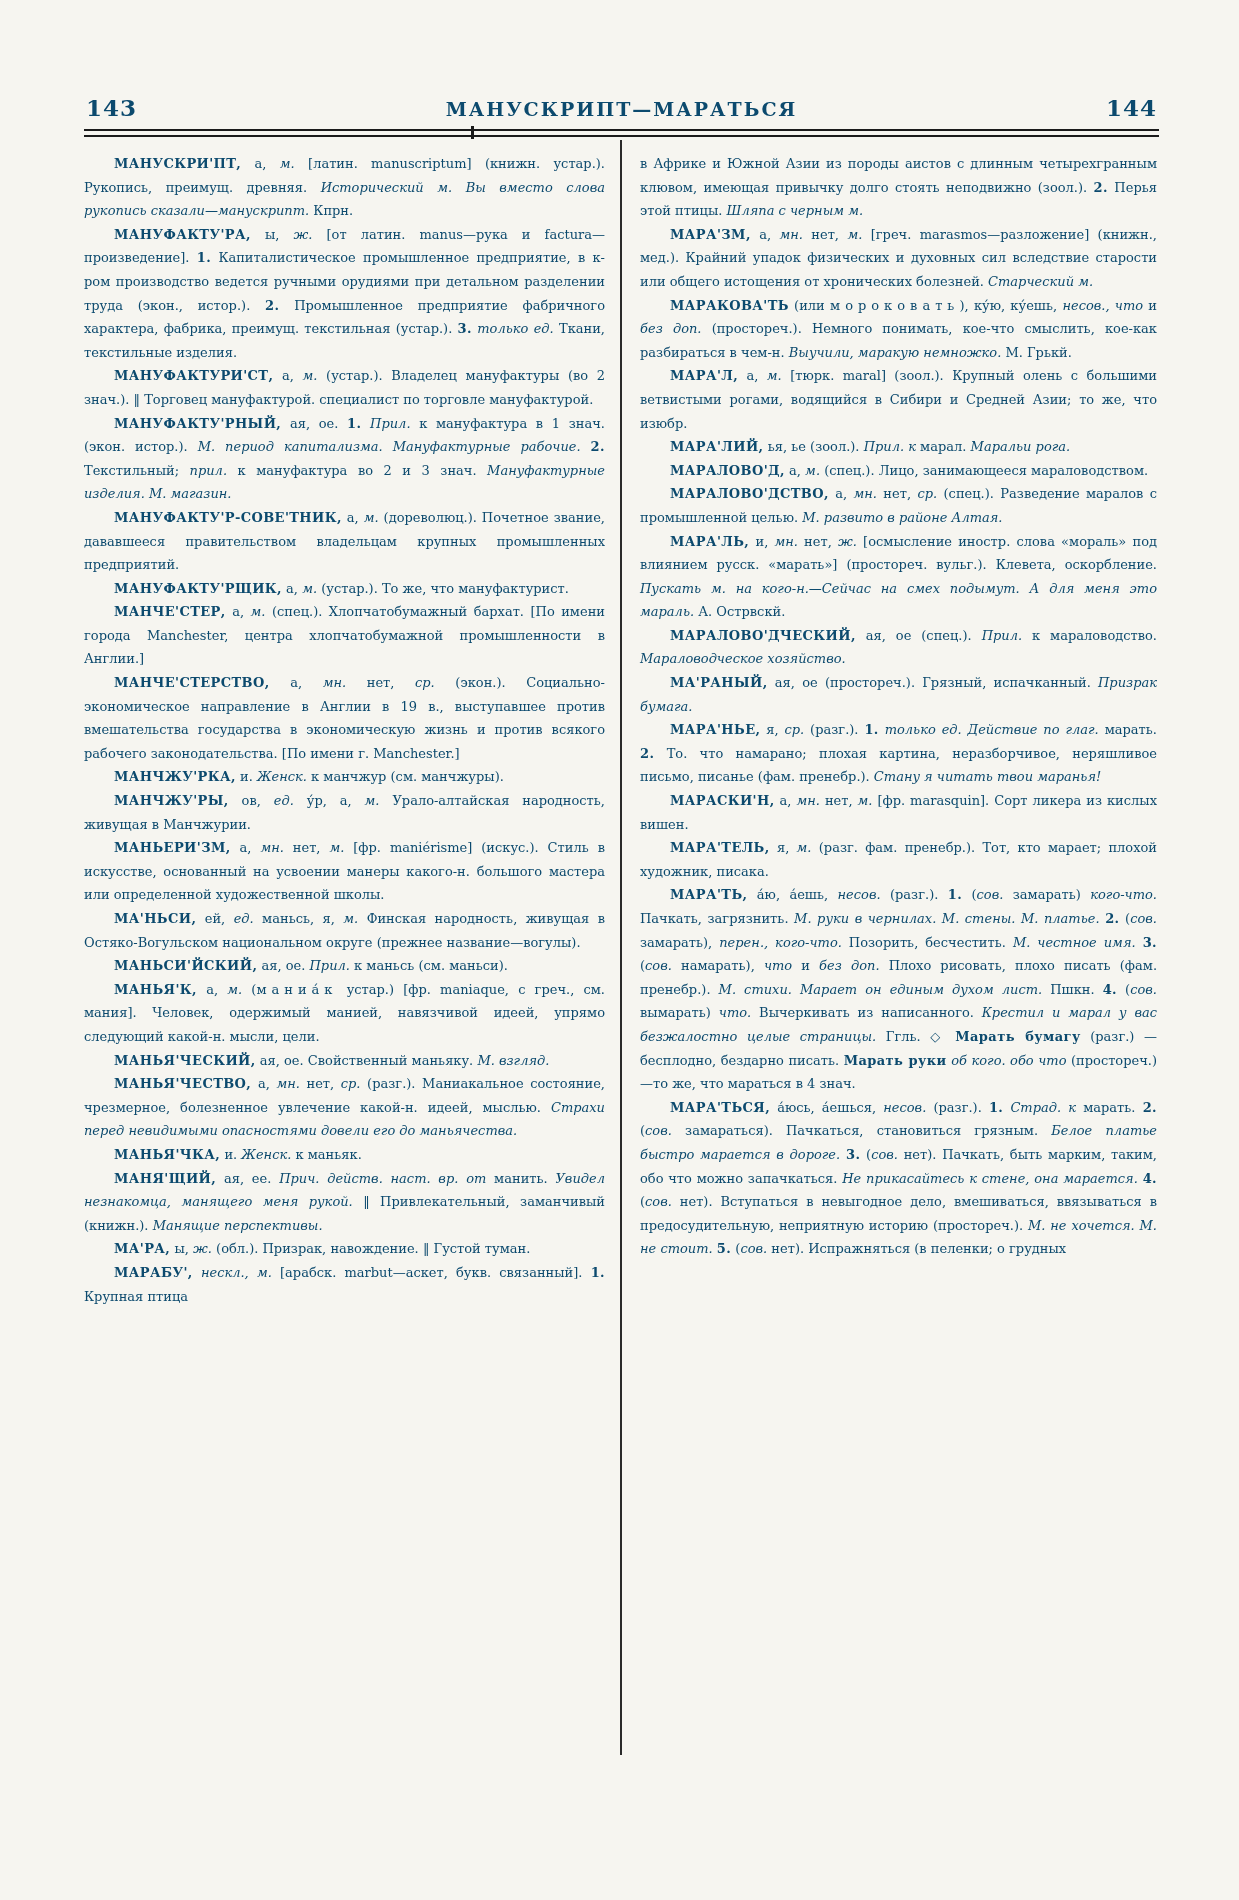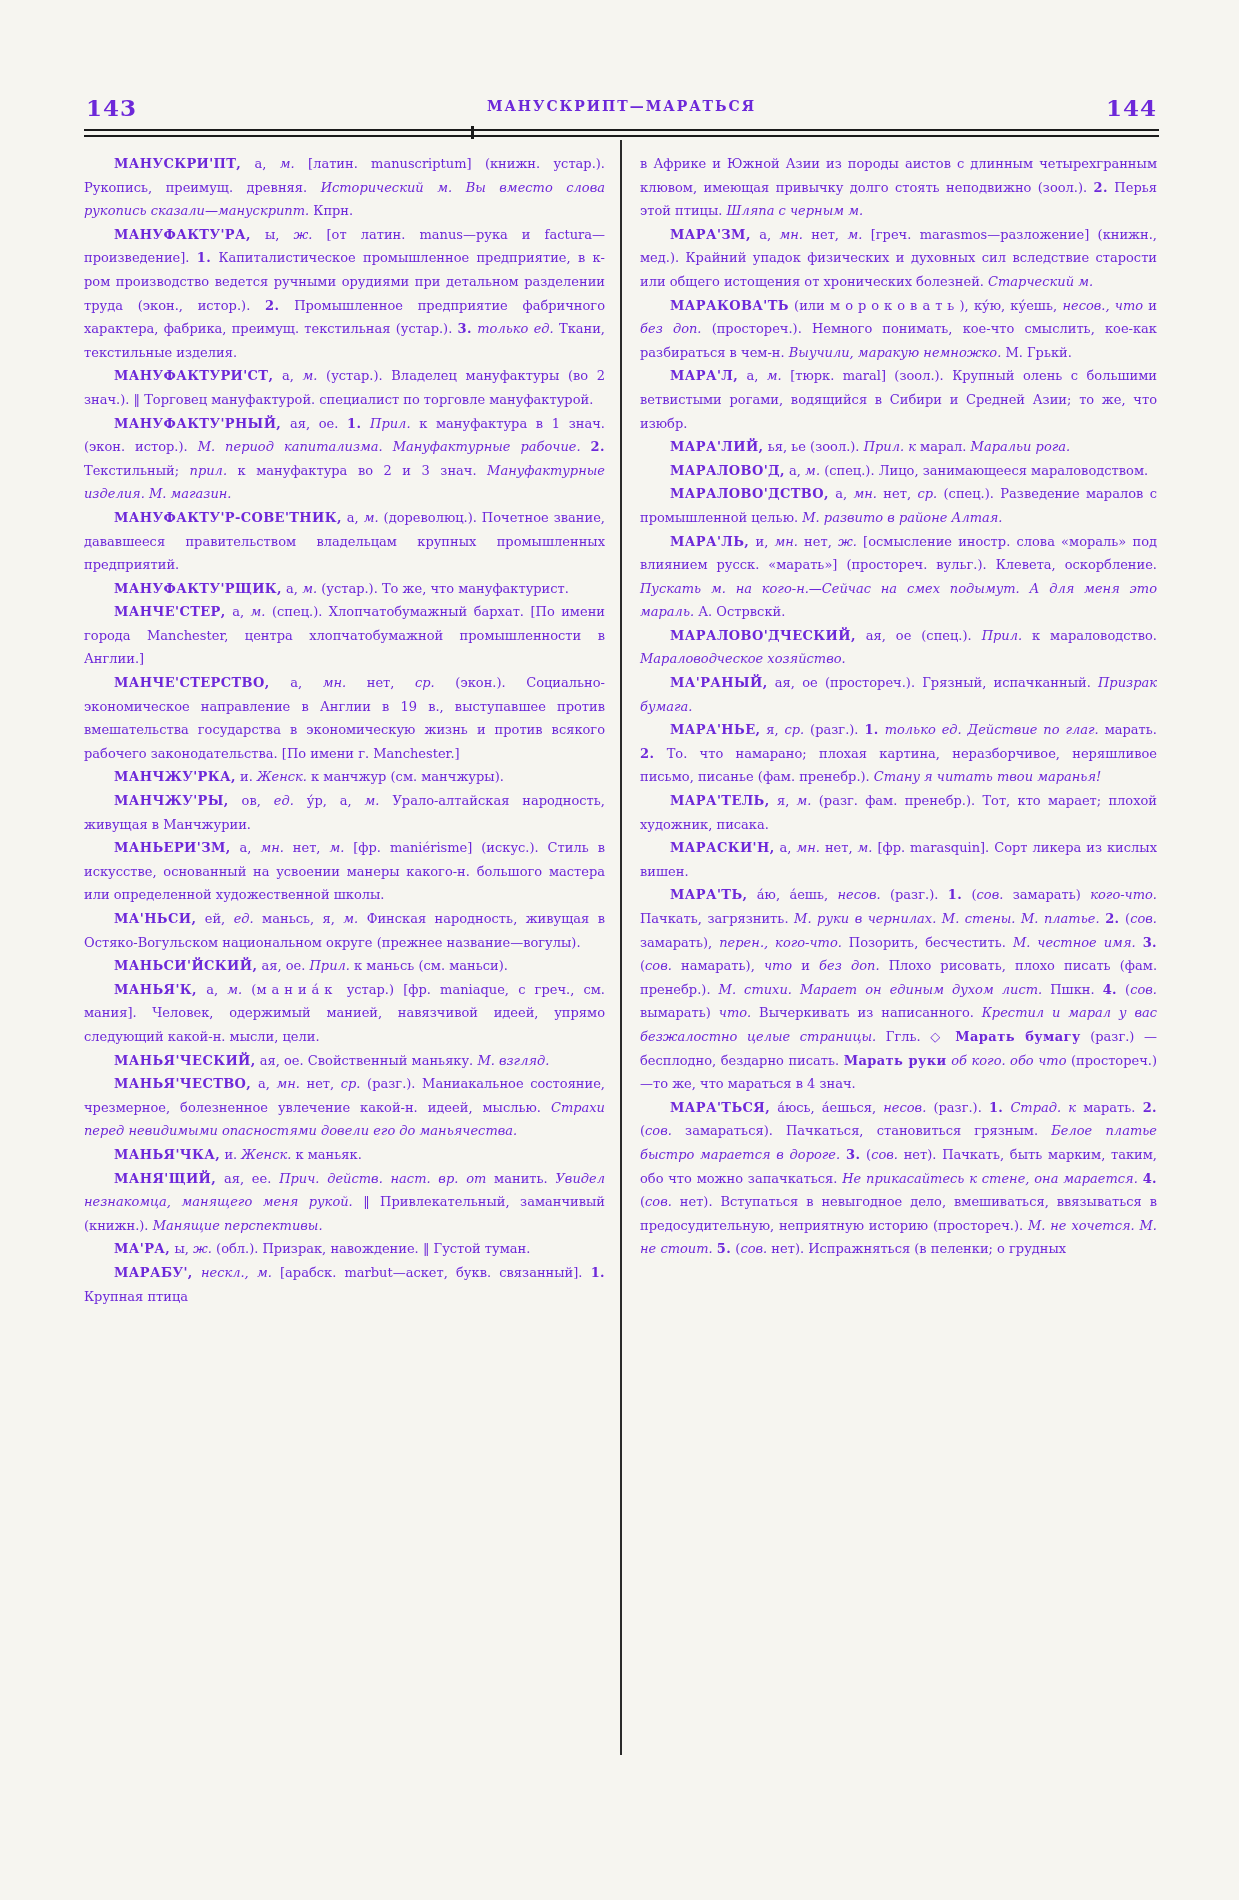--- a/index.html
+++ b/index.html
@@ -2,28 +2,28 @@
 <html lang="ru"><head>
 <meta charset="utf-8">
 <style>
   html,body{margin:0;padding:0;background:#e8e6e0;}
   .page{
     position:relative;
     width:1239px;height:1900px;
     margin:0 auto;
     background:#f6f5f0;
     font-family:"DejaVu Serif","Liberation Serif",serif;
-    color:#6d28d9;
+    color:#0c4a6e;
     overflow:hidden;
   }
   .header{position:absolute;top:94px;left:84px;right:80px;height:32px;}
   .pageno{position:absolute;top:0;font-weight:bold;font-size:23px;letter-spacing:1px;}
   .pageno.left{left:2px;}
   .pageno.right{right:2px;margin-left:30px;}
-  .title{text-align:center;font-weight:bold;font-size:14px;letter-spacing:2px;padding-top:4px;}
+  .title{text-align:center;font-weight:bold;font-size:19px;letter-spacing:2px;padding-top:4px;}
   .rule{
     position:absolute;top:129px;left:84px;right:80px;height:4px;
     border-top:2px solid #1b1b1b;border-bottom:2px solid #1b1b1b;
   }
   .rule .tick{position:absolute;left:36%;top:-5px;width:3px;height:13px;background:#1b1b1b;}
   .divider{position:absolute;left:620px;top:140px;height:1615px;width:2px;background:#2a2a2a;}
   .col{
     position:absolute;top:152px;width:521px;
     font-size:13px;line-height:23.6px;
     text-align:justify;
@@ -77,18 +77,18 @@
       <p class="entry"><span class="b">МАРА'ЗМ,</span><span> а, </span><span class="i">мн.</span><span> нет, </span><span class="i">м.</span><span> [греч. marasmos—разложение] (книжн., мед.). Крайний упадок физических и духовных сил вследствие старости или общего истощения от хронических болезней. </span><span class="i">Старческий м.</span></p>
       <p class="entry"><span class="b">МАРАКОВА'ТЬ</span><span> (или </span><span class="sc">мороковать</span><span>), ку́ю, ку́ешь, </span><span class="i">несов., что</span><span> и </span><span class="i">без доп.</span><span> (простореч.). Немного понимать, кое-что смыслить, кое-как разбираться в чем-н. </span><span class="i">Выучили, маракую немножко.</span><span> М. Грькй.</span></p>
       <p class="entry"><span class="b">МАРА'Л,</span><span> а, </span><span class="i">м.</span><span> [тюрк. maral] (зоол.). Крупный олень с большими ветвистыми рогами, водящийся в Сибири и Средней Азии; то же, что изюбр.</span></p>
       <p class="entry"><span class="b">МАРА'ЛИЙ,</span><span> ья, ье (зоол.). </span><span class="i">Прил. к</span><span> марал. </span><span class="i">Маральи рога.</span></p>
       <p class="entry"><span class="b">МАРАЛОВО'Д,</span><span> а, </span><span class="i">м.</span><span> (спец.). Лицо, занимающееся мараловодством.</span></p>
       <p class="entry"><span class="b">МАРАЛОВО'ДСТВО,</span><span> а, </span><span class="i">мн.</span><span> нет, </span><span class="i">ср.</span><span> (спец.). Разведение маралов с промышленной целью. </span><span class="i">М. развито в районе Алтая.</span></p>
       <p class="entry"><span class="b">МАРА'ЛЬ,</span><span> и, </span><span class="i">мн.</span><span> нет, </span><span class="i">ж.</span><span> [осмысление иностр. слова «мораль» под влиянием русск. «марать»] (простореч. вульг.). Клевета, оскорбление. </span><span class="i">Пускать м. на кого-н.—Сейчас на смех подымут. А для меня это мараль.</span><span> А. Острвскй.</span></p>
       <p class="entry"><span class="b">МАРАЛОВО'ДЧЕСКИЙ,</span><span> ая, ое (спец.). </span><span class="i">Прил.</span><span> к мараловодство. </span><span class="i">Мараловодческое хозяйство.</span></p>
       <p class="entry"><span class="b">МА'РАНЫЙ,</span><span> ая, ое (простореч.). Грязный, испачканный. </span><span class="i">Призрак бумага.</span></p>
       <p class="entry"><span class="b">МАРА'НЬЕ,</span><span> я, </span><span class="i">ср.</span><span> (разг.). </span><span class="b">1.</span><span> </span><span class="i">только ед. Действие по глаг.</span><span> марать. </span><span class="b">2.</span><span> То. что намарано; плохая картина, неразборчивое, неряшливое письмо, писанье (фам. пренебр.). </span><span class="i">Стану я читать твои маранья!</span></p>
+      <p class="entry"><span class="b">МАРАСКИ'Н,</span><span> а, </span><span class="i">мн.</span><span> нет, </span><span class="i">м.</span><span> [фр. marasquin]. Сорт ликера из кислых вишен.</span></p>
       <p class="entry"><span class="b">МАРА'ТЕЛЬ,</span><span> я, </span><span class="i">м.</span><span> (разг. фам. пренебр.). Тот, кто марает; плохой художник, писака.</span></p>
-      <p class="entry"><span class="b">МАРАСКИ'Н,</span><span> а, </span><span class="i">мн.</span><span> нет, </span><span class="i">м.</span><span> [фр. marasquin]. Сорт ликера из кислых вишен.</span></p>
       <p class="entry"><span class="b">МАРА'ТЬ,</span><span> а́ю, а́ешь, </span><span class="i">несов.</span><span> (разг.). </span><span class="b">1.</span><span> (</span><span class="i">сов.</span><span> замарать) </span><span class="i">кого-что.</span><span> Пачкать, загрязнить. </span><span class="i">М. руки в чернилах. М. стены. М. платье.</span><span> </span><span class="b">2.</span><span> (</span><span class="i">сов.</span><span> замарать), </span><span class="i">перен., кого-что.</span><span> Позорить, бесчестить. </span><span class="i">М. честное имя.</span><span> </span><span class="b">3.</span><span> (</span><span class="i">сов.</span><span> намарать), </span><span class="i">что</span><span> и </span><span class="i">без доп.</span><span> Плохо рисовать, плохо писать (фам. пренебр.). </span><span class="i">М. стихи. Марает он единым духом лист.</span><span> Пшкн. </span><span class="b">4.</span><span> (</span><span class="i">сов.</span><span> вымарать) </span><span class="i">что.</span><span> Вычеркивать из написанного. </span><span class="i">Крестил и марал у вас безжалостно целые страницы.</span><span> Ггль. ◇ </span><span class="b">Марать бумагу</span><span> (разг.) — бесплодно, бездарно писать. </span><span class="b">Марать руки</span><span> </span><span class="i">об кого. обо что</span><span> (простореч.)—то же, что мараться в 4 знач.</span></p>
       <p class="entry"><span class="b">МАРА'ТЬСЯ,</span><span> а́юсь, а́ешься, </span><span class="i">несов.</span><span> (разг.). </span><span class="b">1.</span><span> </span><span class="i">Страд. к</span><span> марать. </span><span class="b">2.</span><span> (</span><span class="i">сов.</span><span> замараться). Пачкаться, становиться грязным. </span><span class="i">Белое платье быстро марается в дороге.</span><span> </span><span class="b">3.</span><span> (</span><span class="i">сов.</span><span> нет). Пачкать, быть марким, таким, обо что можно запачкаться. </span><span class="i">Не прикасайтесь к стене, она марается.</span><span> </span><span class="b">4.</span><span> (</span><span class="i">сов.</span><span> нет). Вступаться в невыгодное дело, вмешиваться, ввязываться в предосудительную, неприятную историю (простореч.). </span><span class="i">М. не хочется. М. не стоит.</span><span> </span><span class="b">5.</span><span> (</span><span class="i">сов.</span><span> нет). Испражняться (в пеленки; о грудных</span></p>
     </div>
 </div>
 
 </body></html>

